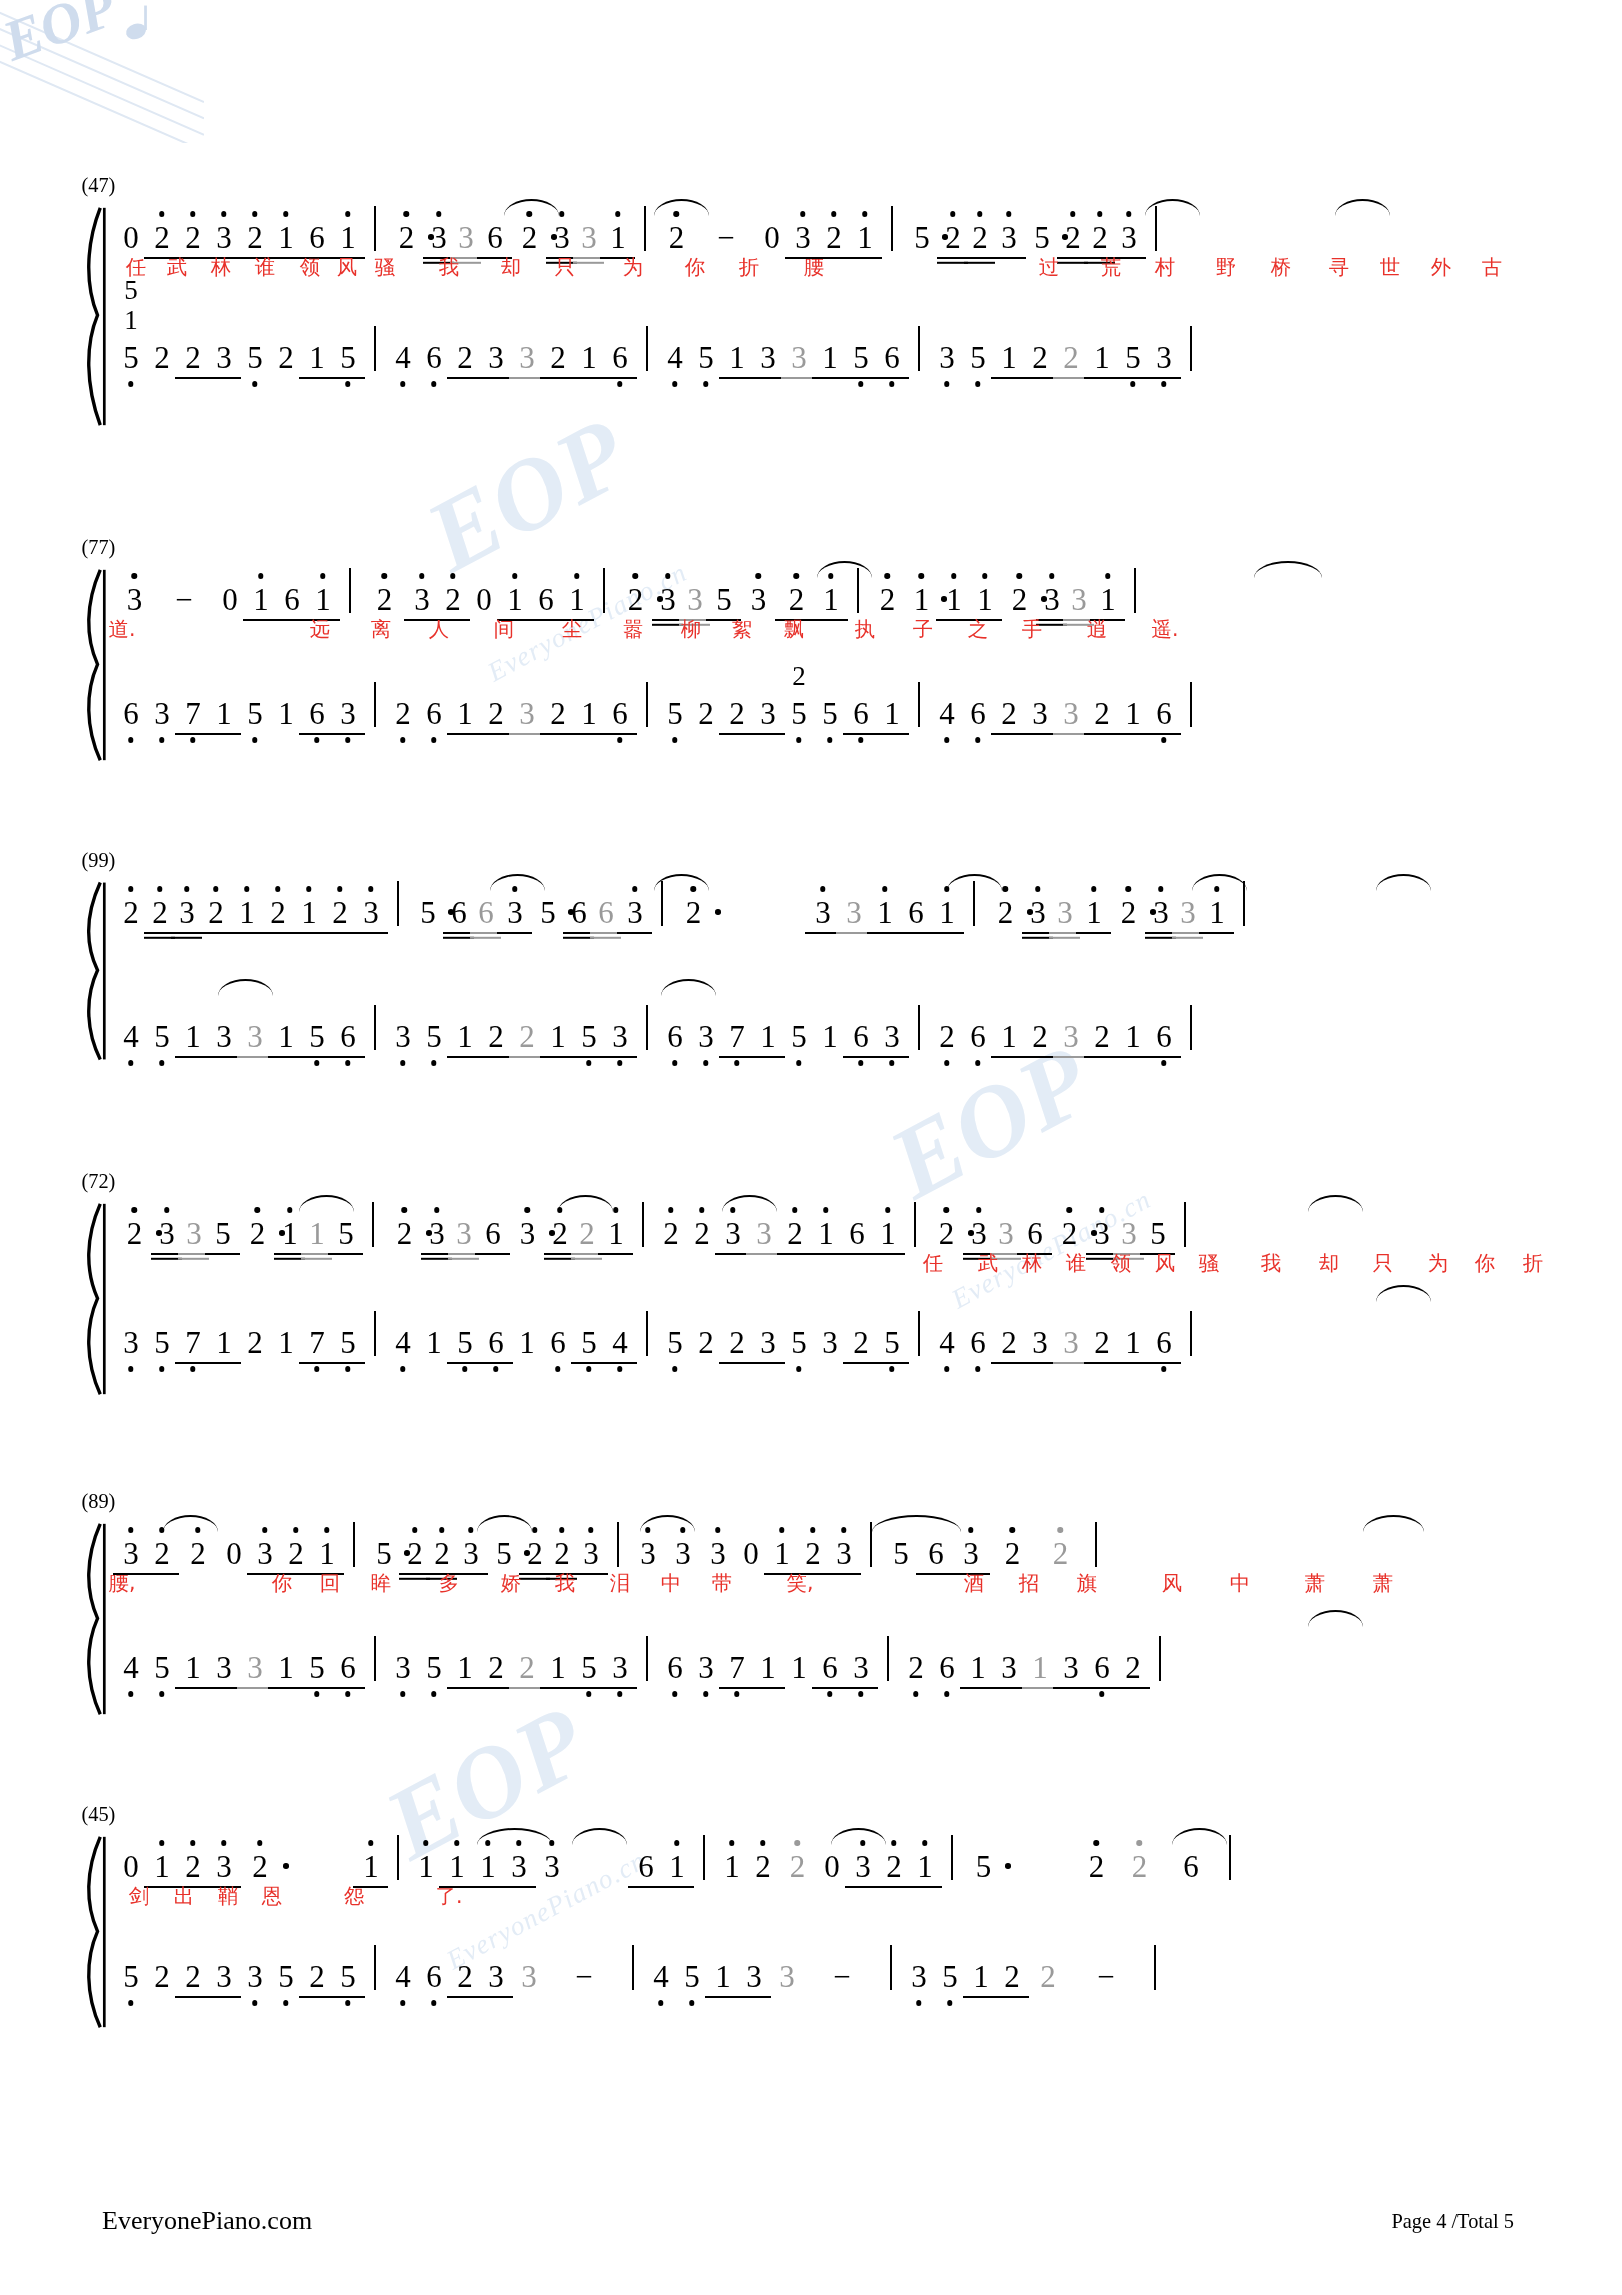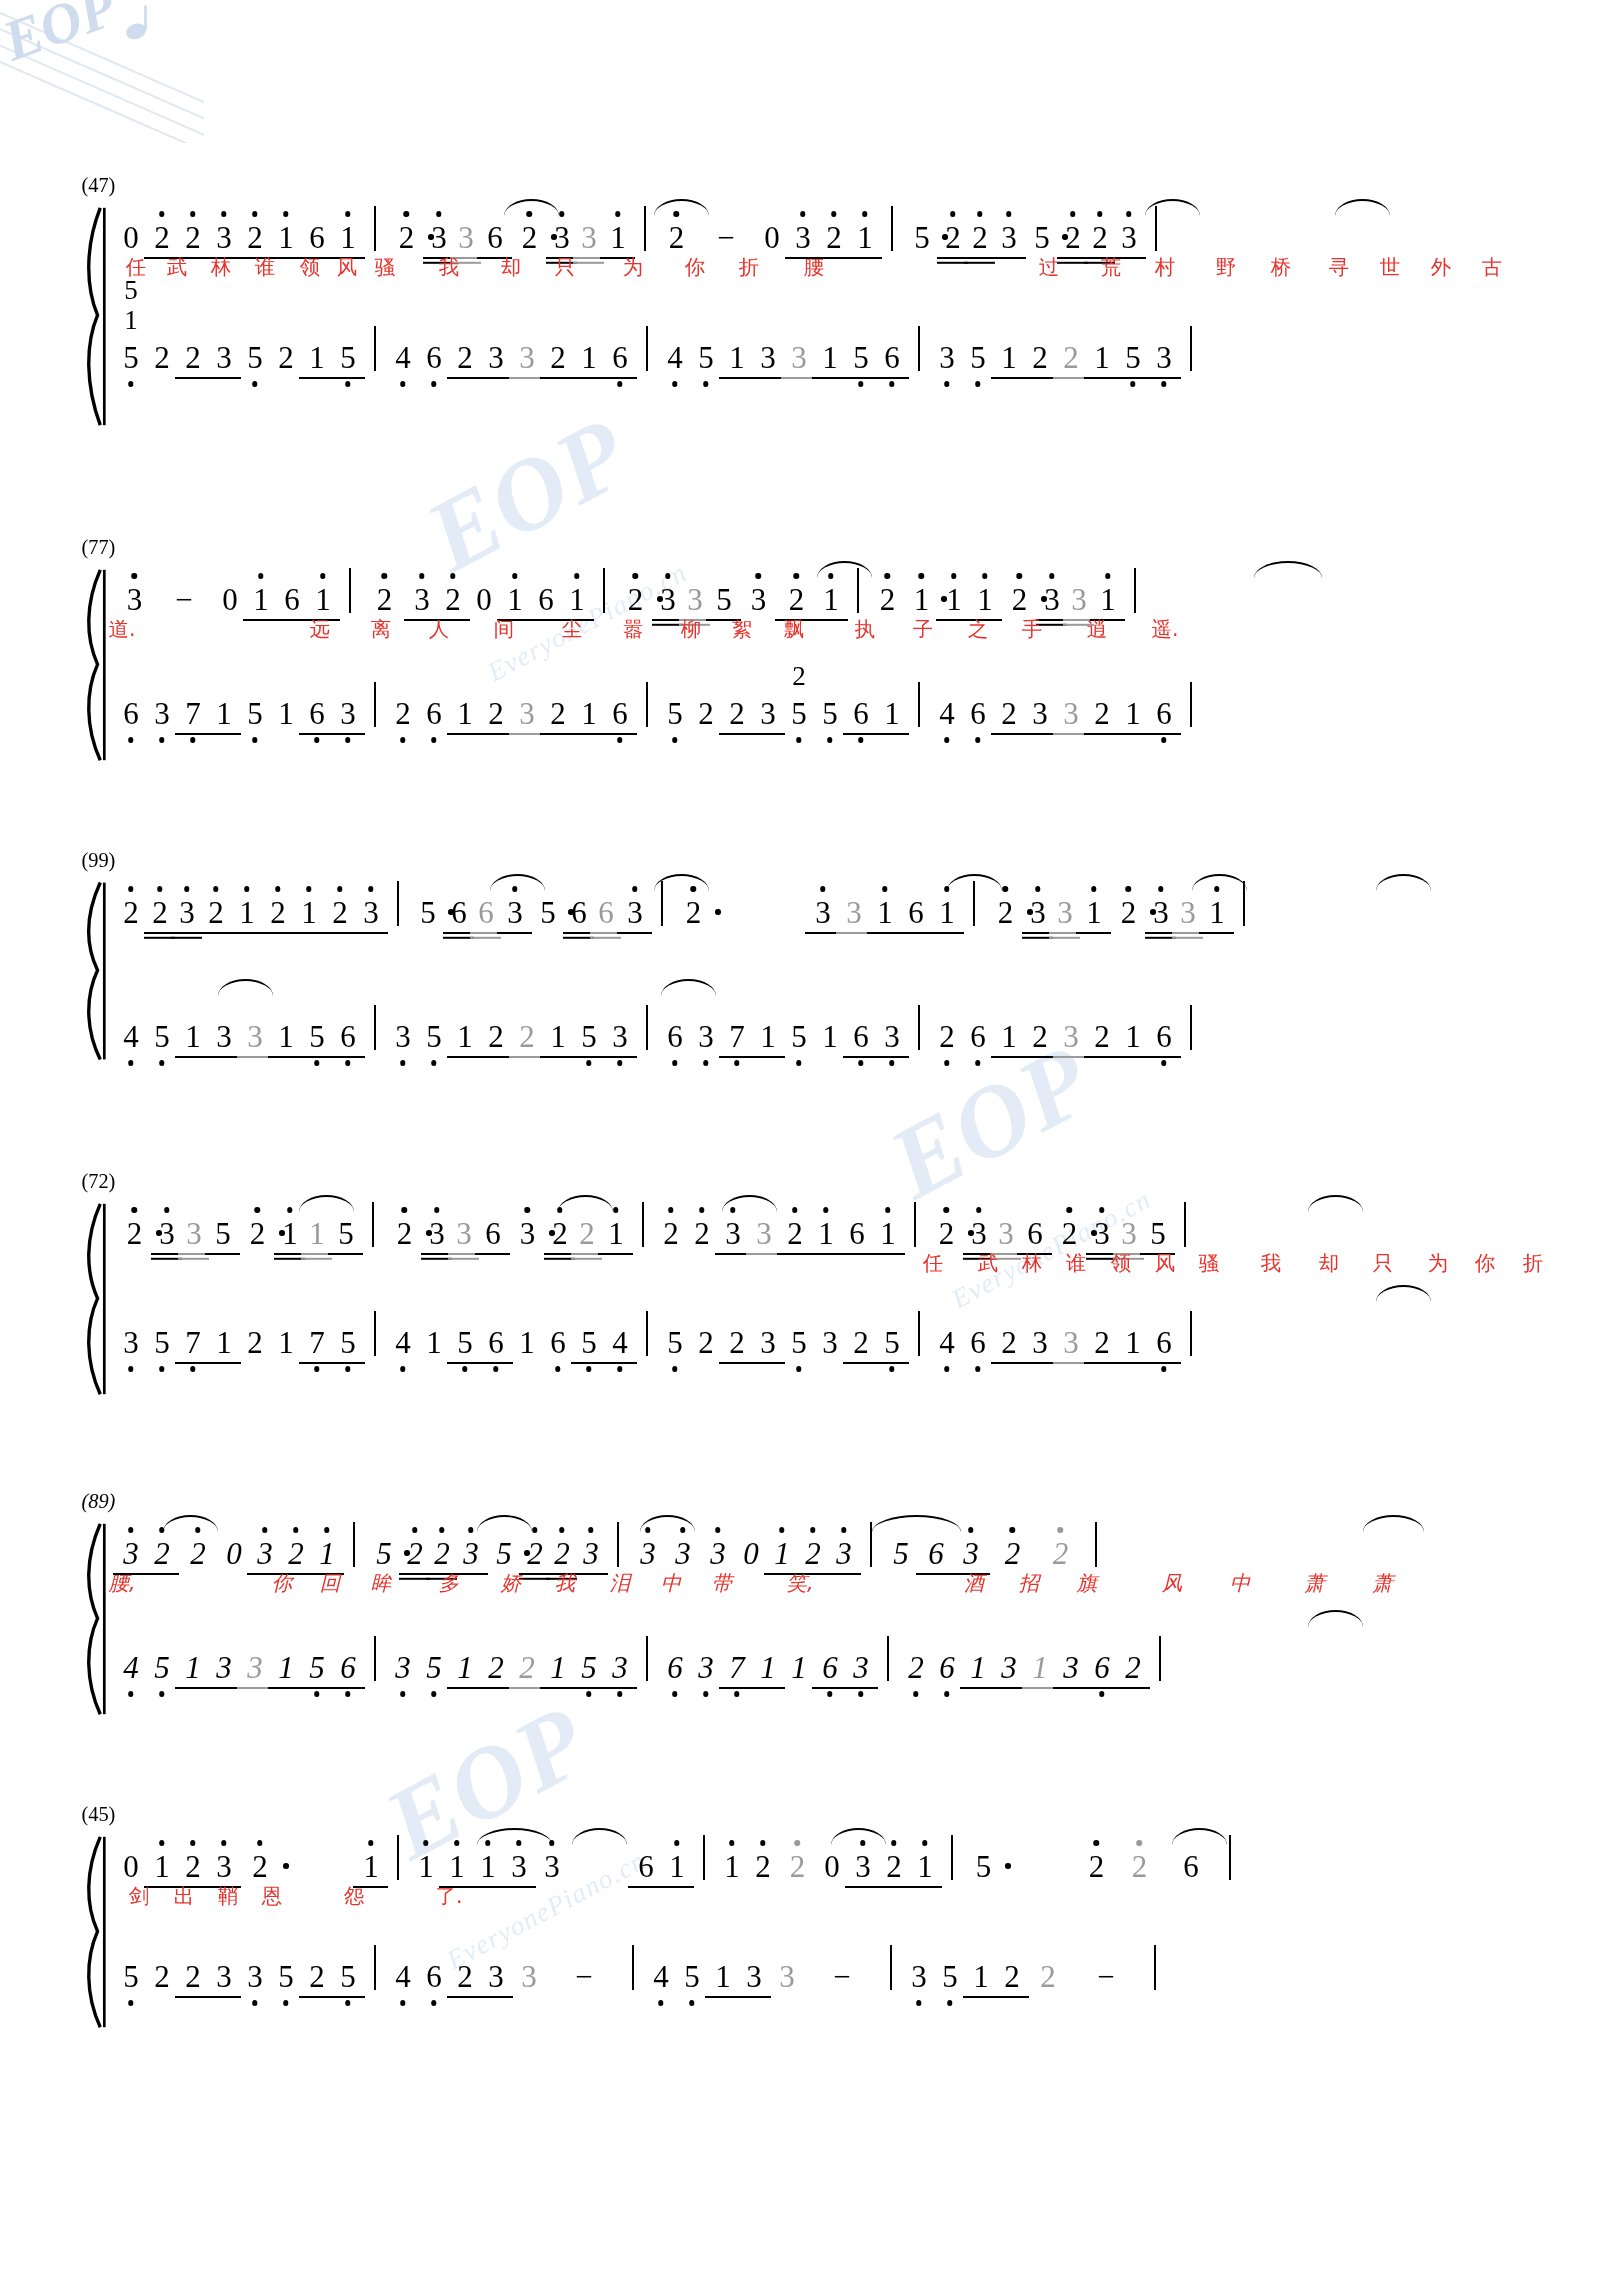--- a/index.html
+++ b/index.html
@@ -639,21 +639,21 @@
       <div class="note u1" style="width:31px;">3</div>
       <div class="note u1 grey" style="width:31px;">3</div>
       <div class="note u1" style="width:31px;">2</div>
       <div class="note u1" style="width:31px;">1</div>
       <div class="note u1" style="width:31px;">6<span class="dot-dn"></span></div>
       <div class="bar end"></div>
       <div class="slur" style="left:1281px; top:-24.5px; width:55px;"></div>
     </div>
   </div>
 
-  <div class="system" style="top:1520px;font-style:italic;">
+  <div class="system" style="top:1520px;">
     <div class="measure-no">(89)</div>
     <div class="brace">
       <svg width="27" height="198" viewBox="0 0 40 290">
         <path d="M30 4 C8 54, 8 104, 26 144 C8 184, 8 238, 30 286" stroke="#000" stroke-width="5" fill="none"></path>
         <line x1="36" y1="4" x2="36" y2="286" stroke="#000" stroke-width="4"></line>
       </svg>
     </div>
 
     <div class="notes">
       <div class="note u1" style="width:31px;">3<span class="dot-up"></span></div>
@@ -838,15 +838,19 @@
       <div class="note" style="width:31px;">3<span class="dot-dn"></span></div>
       <div class="note" style="width:31px;">5<span class="dot-dn"></span></div>
       <div class="note u1" style="width:31px;">1</div>
       <div class="note u1" style="width:31px;">2</div>
       <div class="note grey" style="width:41px;">2</div>
       <div class="note" style="width:75px;">−</div>
       <div class="bar end"></div>
     </div>
   </div>
 
+  <div class="footer">
+    <div class="brand">EveryonePiano.com</div>
+    <div class="pageno">Page 4 /Total 5</div>
+  </div>
 
 </div>
 
 
 </body></html>

